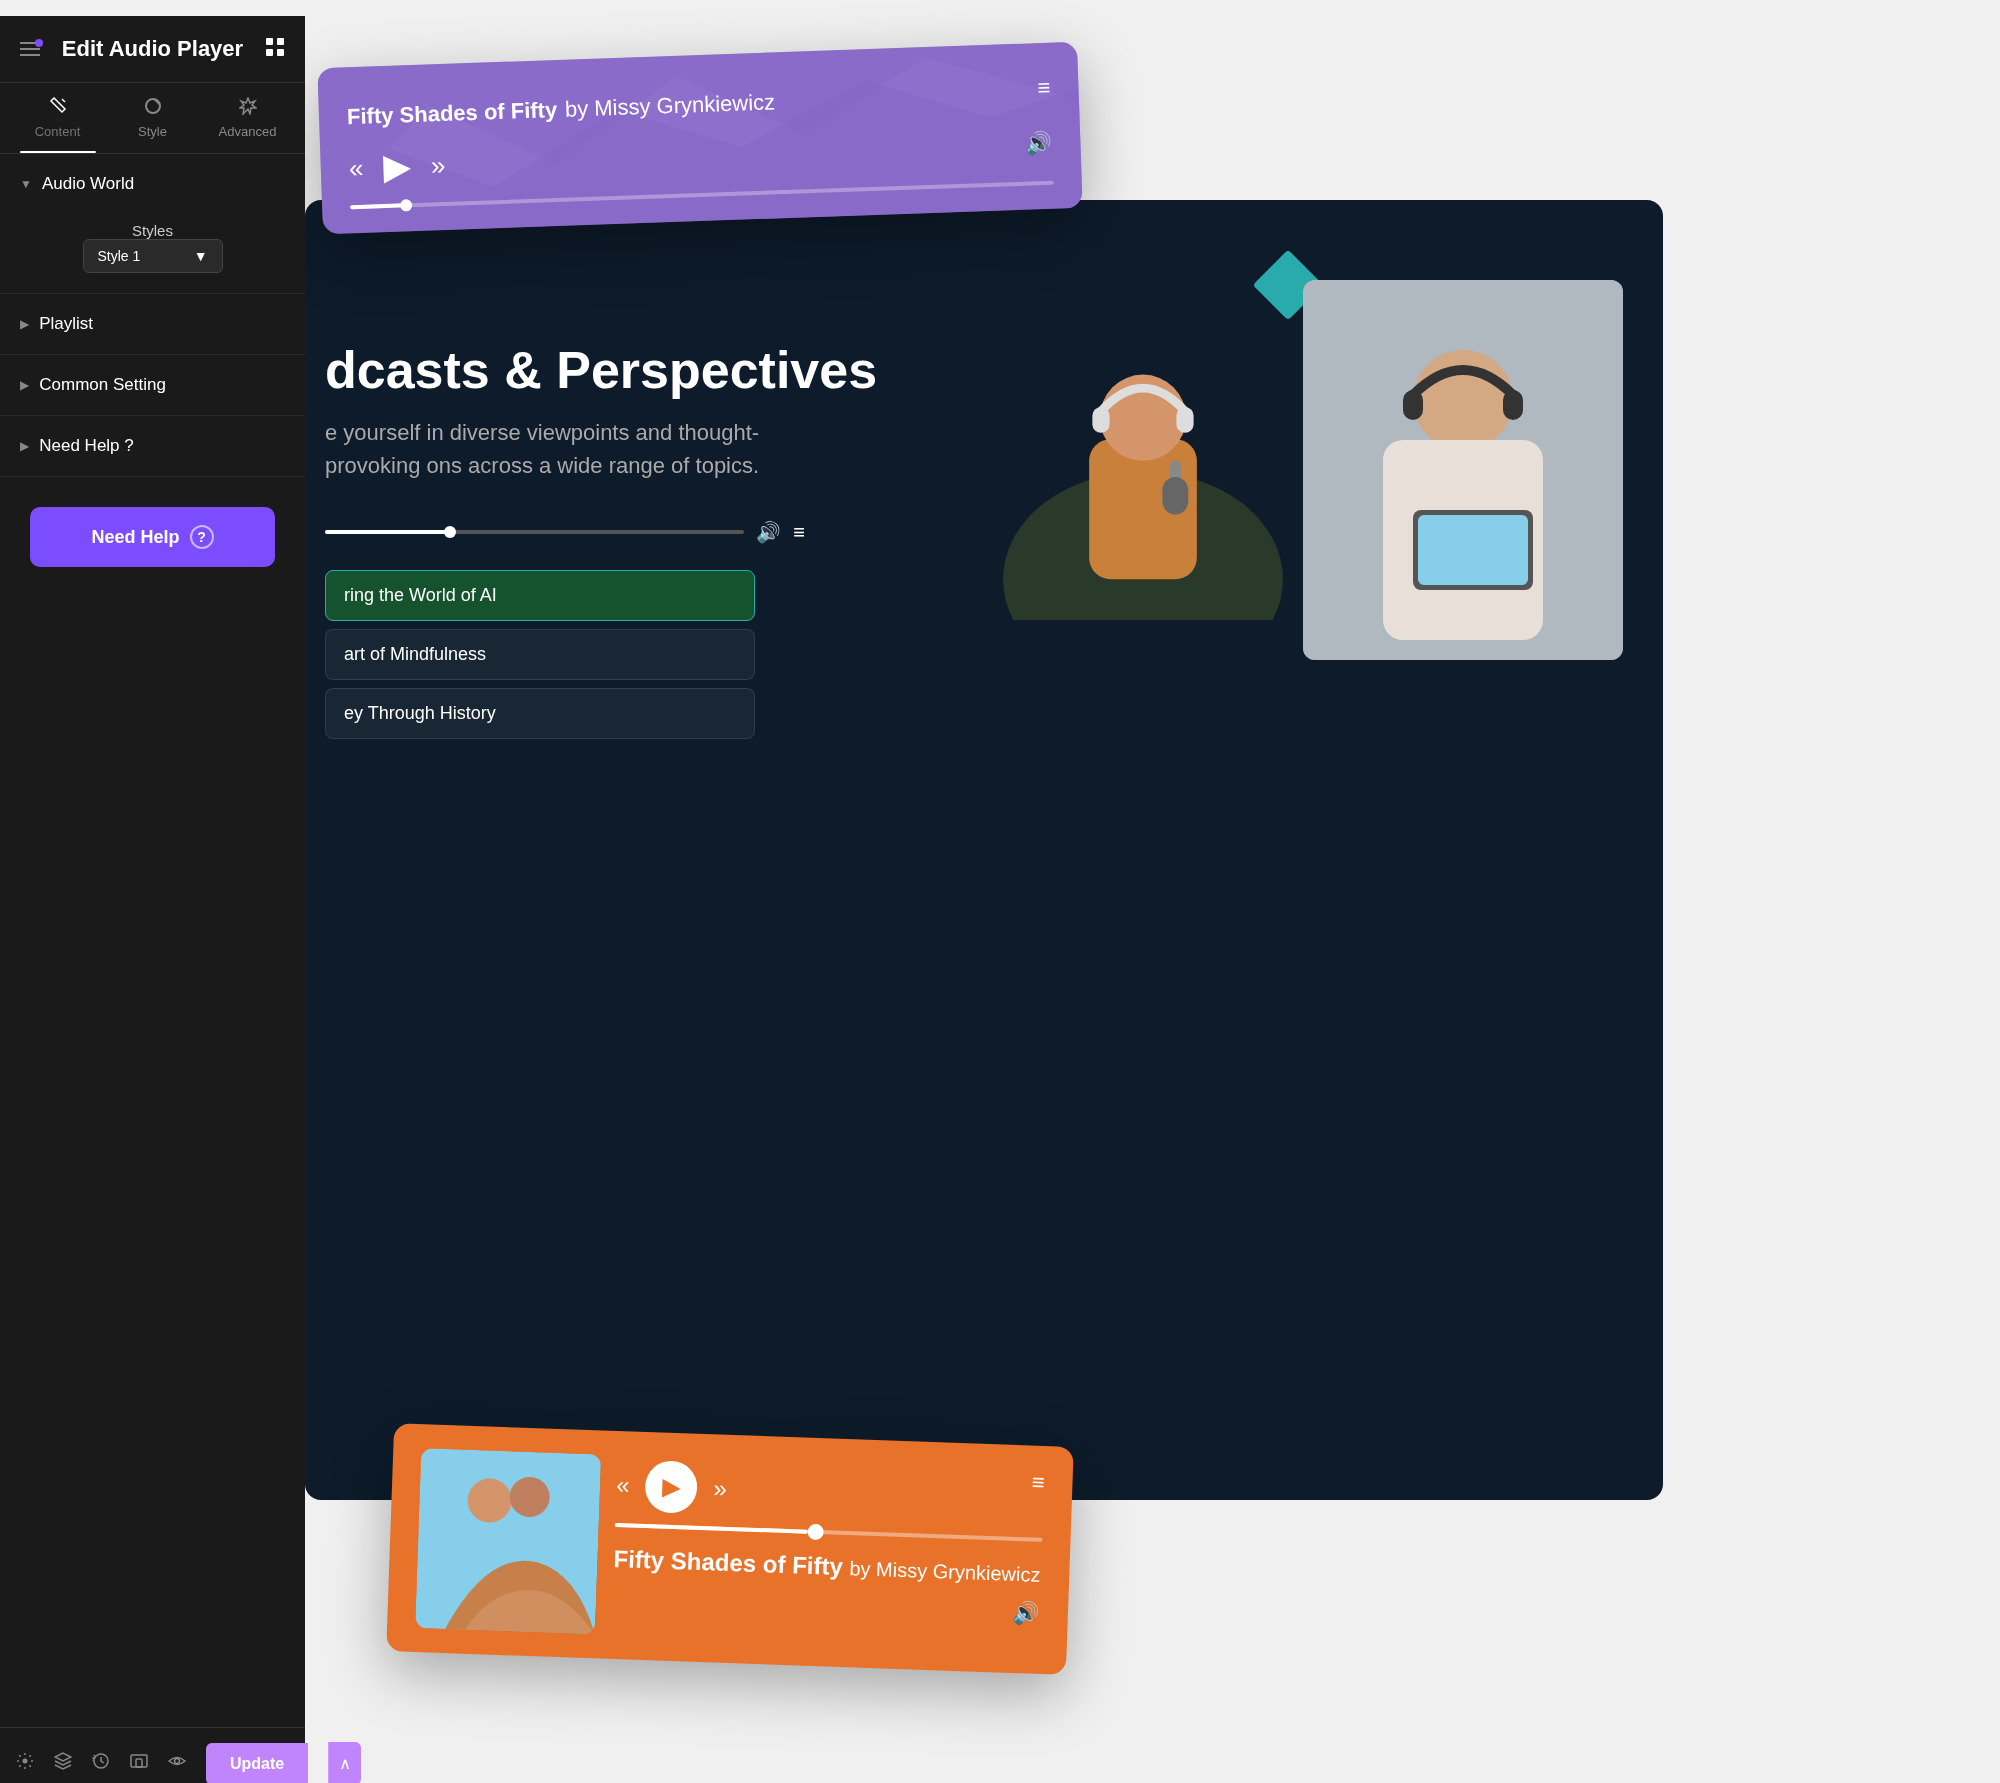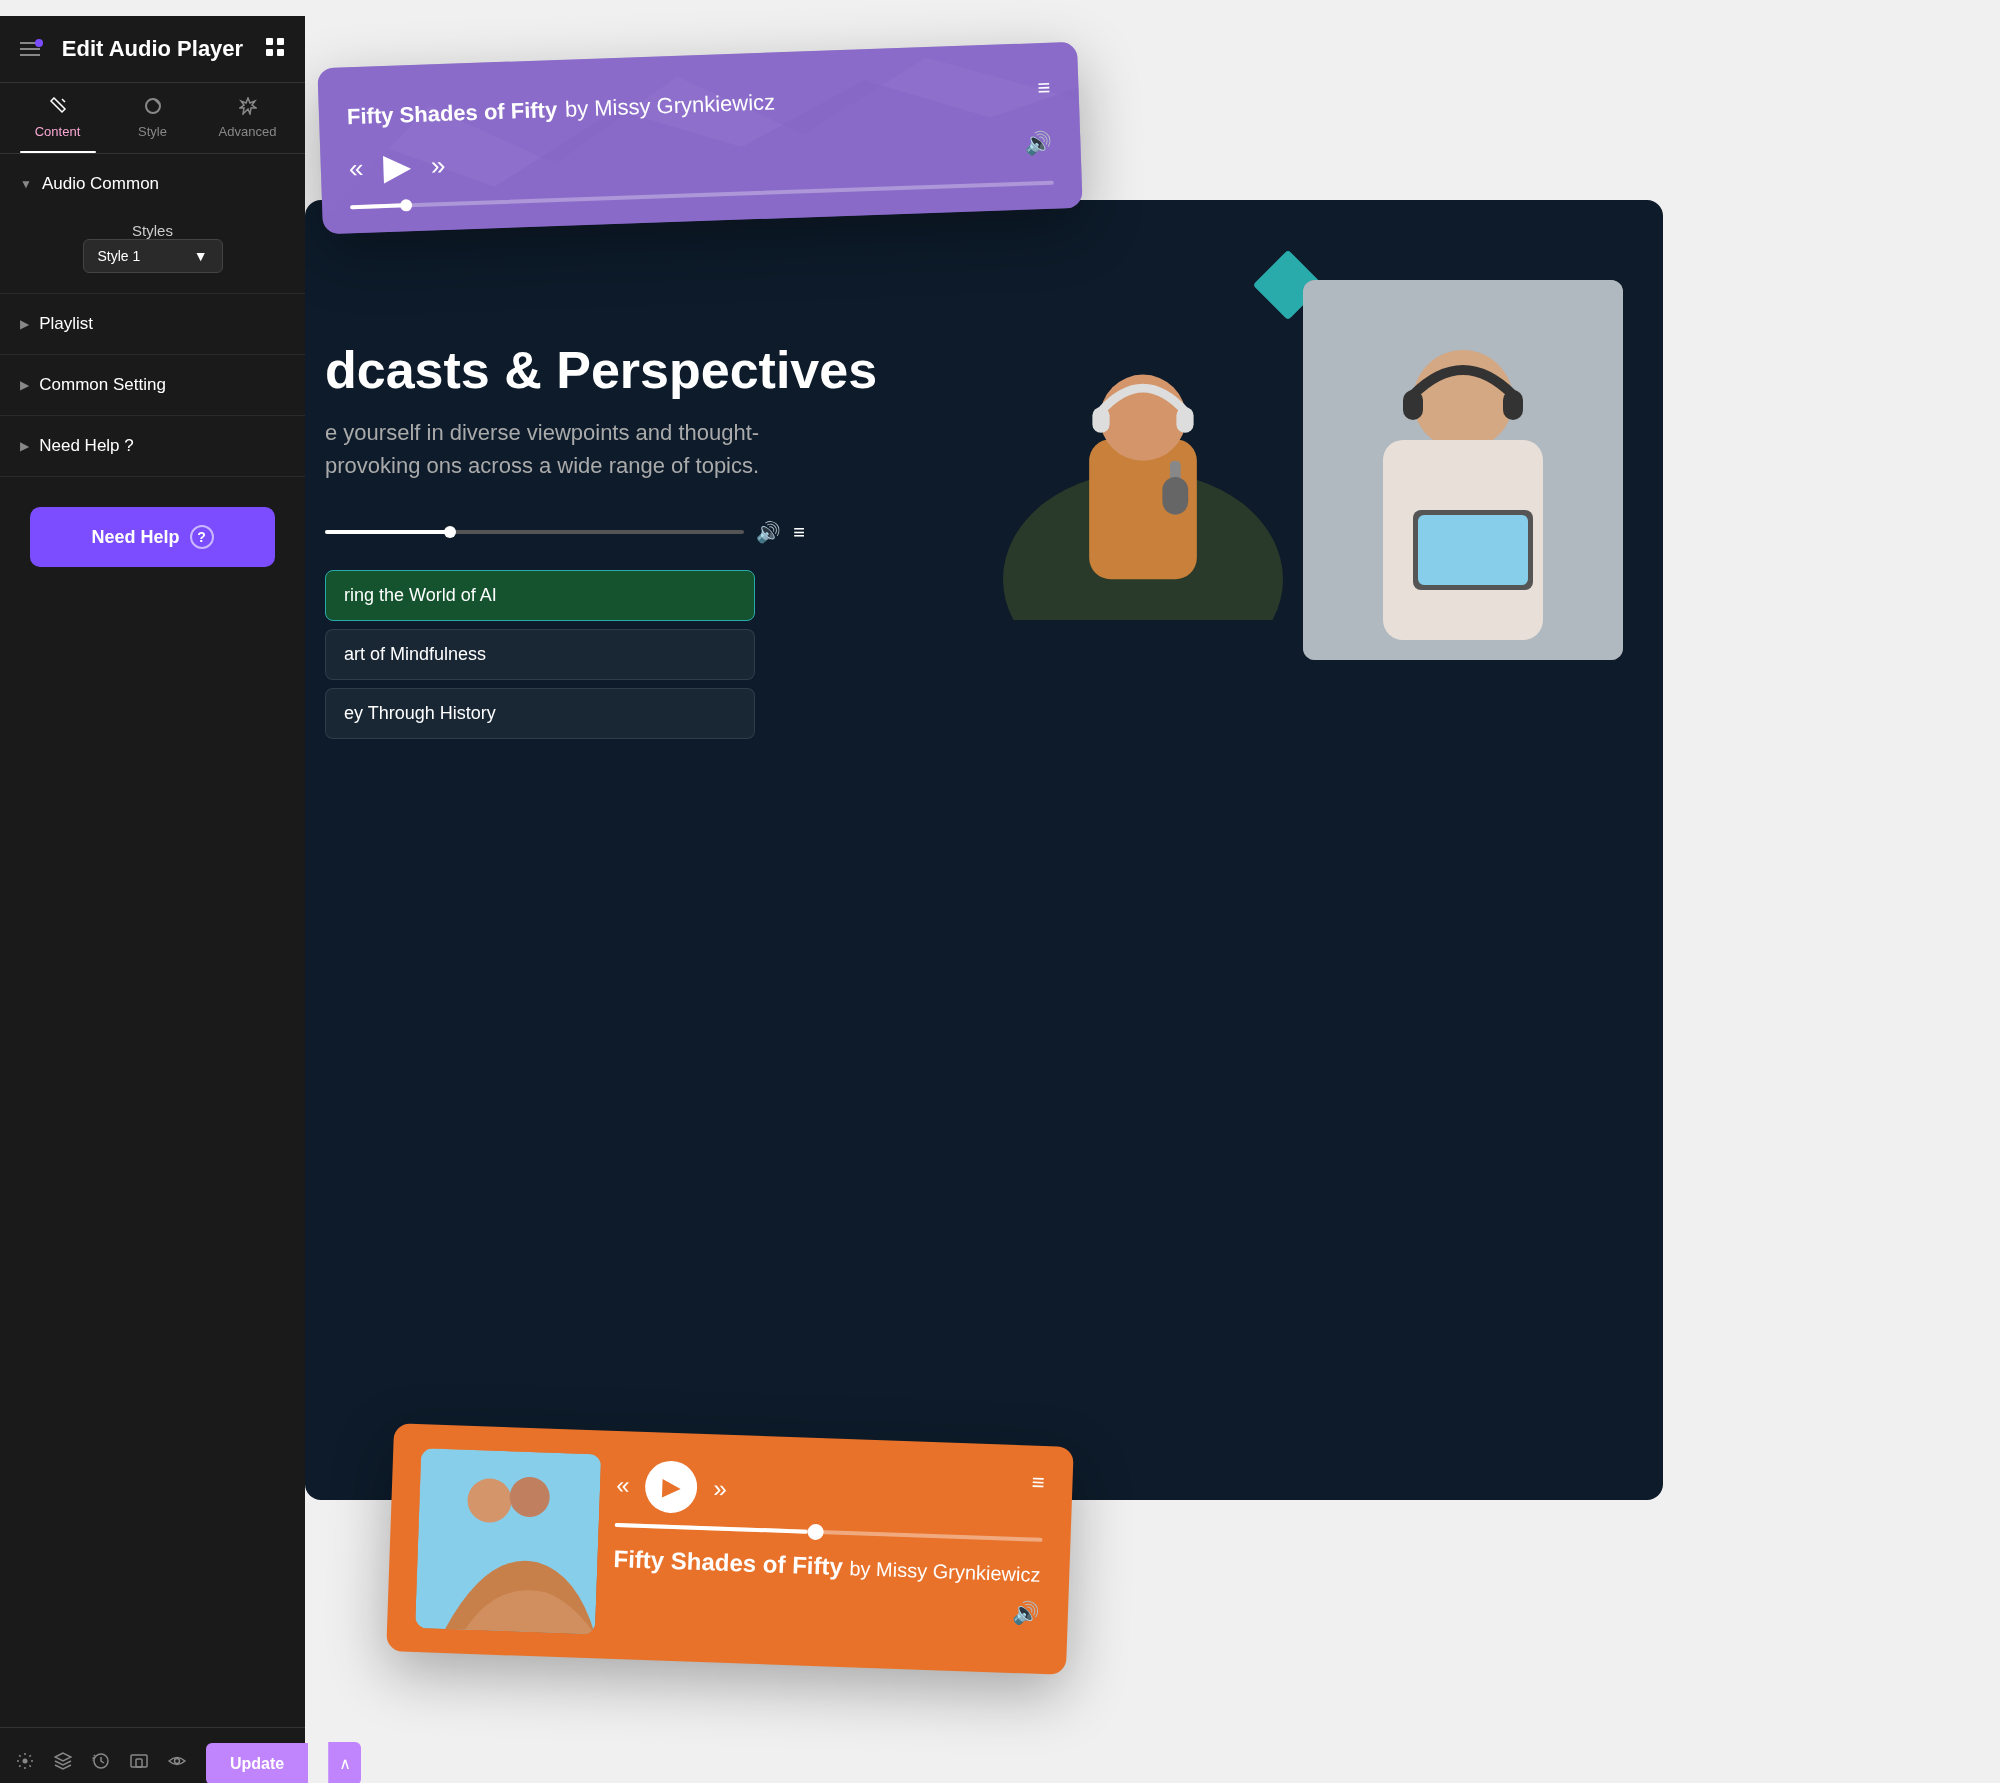--- a/index.html
+++ b/index.html
@@ -385,21 +385,21 @@
       flex-direction: column;
       align-items: center;
       padding: 14px 8px;
       cursor: pointer;
       color: #888;
       font-size: 14px;
       gap: 4px;
       position: relative;
     }
     .sidebar-tab.active {
-      color: #f9a8d4;
+      color: #737373;
     }
     .sidebar-tab.active::after {
       content: '';
       position: absolute;
       bottom: 0;
       left: 10%;
       right: 10%;
       height: 2px;
       background: white;
       border-radius: 2px;
@@ -697,21 +697,21 @@
           <path d="M9 1 L11 6 L16 4 L13 8 L17 11 L12 11 L11 17 L9 12 L4 17 L5 11 L1 11 L5 8 L2 4 L7 6 Z" stroke="#888" stroke-width="1.5" fill="none"></path>
         </svg>
       </span>
       <span class="tab-label">Advanced</span>
     </div>
   </div>
 
   <div class="sidebar-section">
     <div class="sidebar-section-header expanded">
       <span class="arrow">▼</span>
-      <span>Audio Common</span>
+      <span>Audio World</span>
     </div>
     <div class="audio-player-section">
       <div class="styles-row">
         <span class="styles-label">Styles</span>
         <div class="styles-dropdown">
           <span>Style 1</span>
           <span>▼</span>
         </div>
       </div>
     </div>

